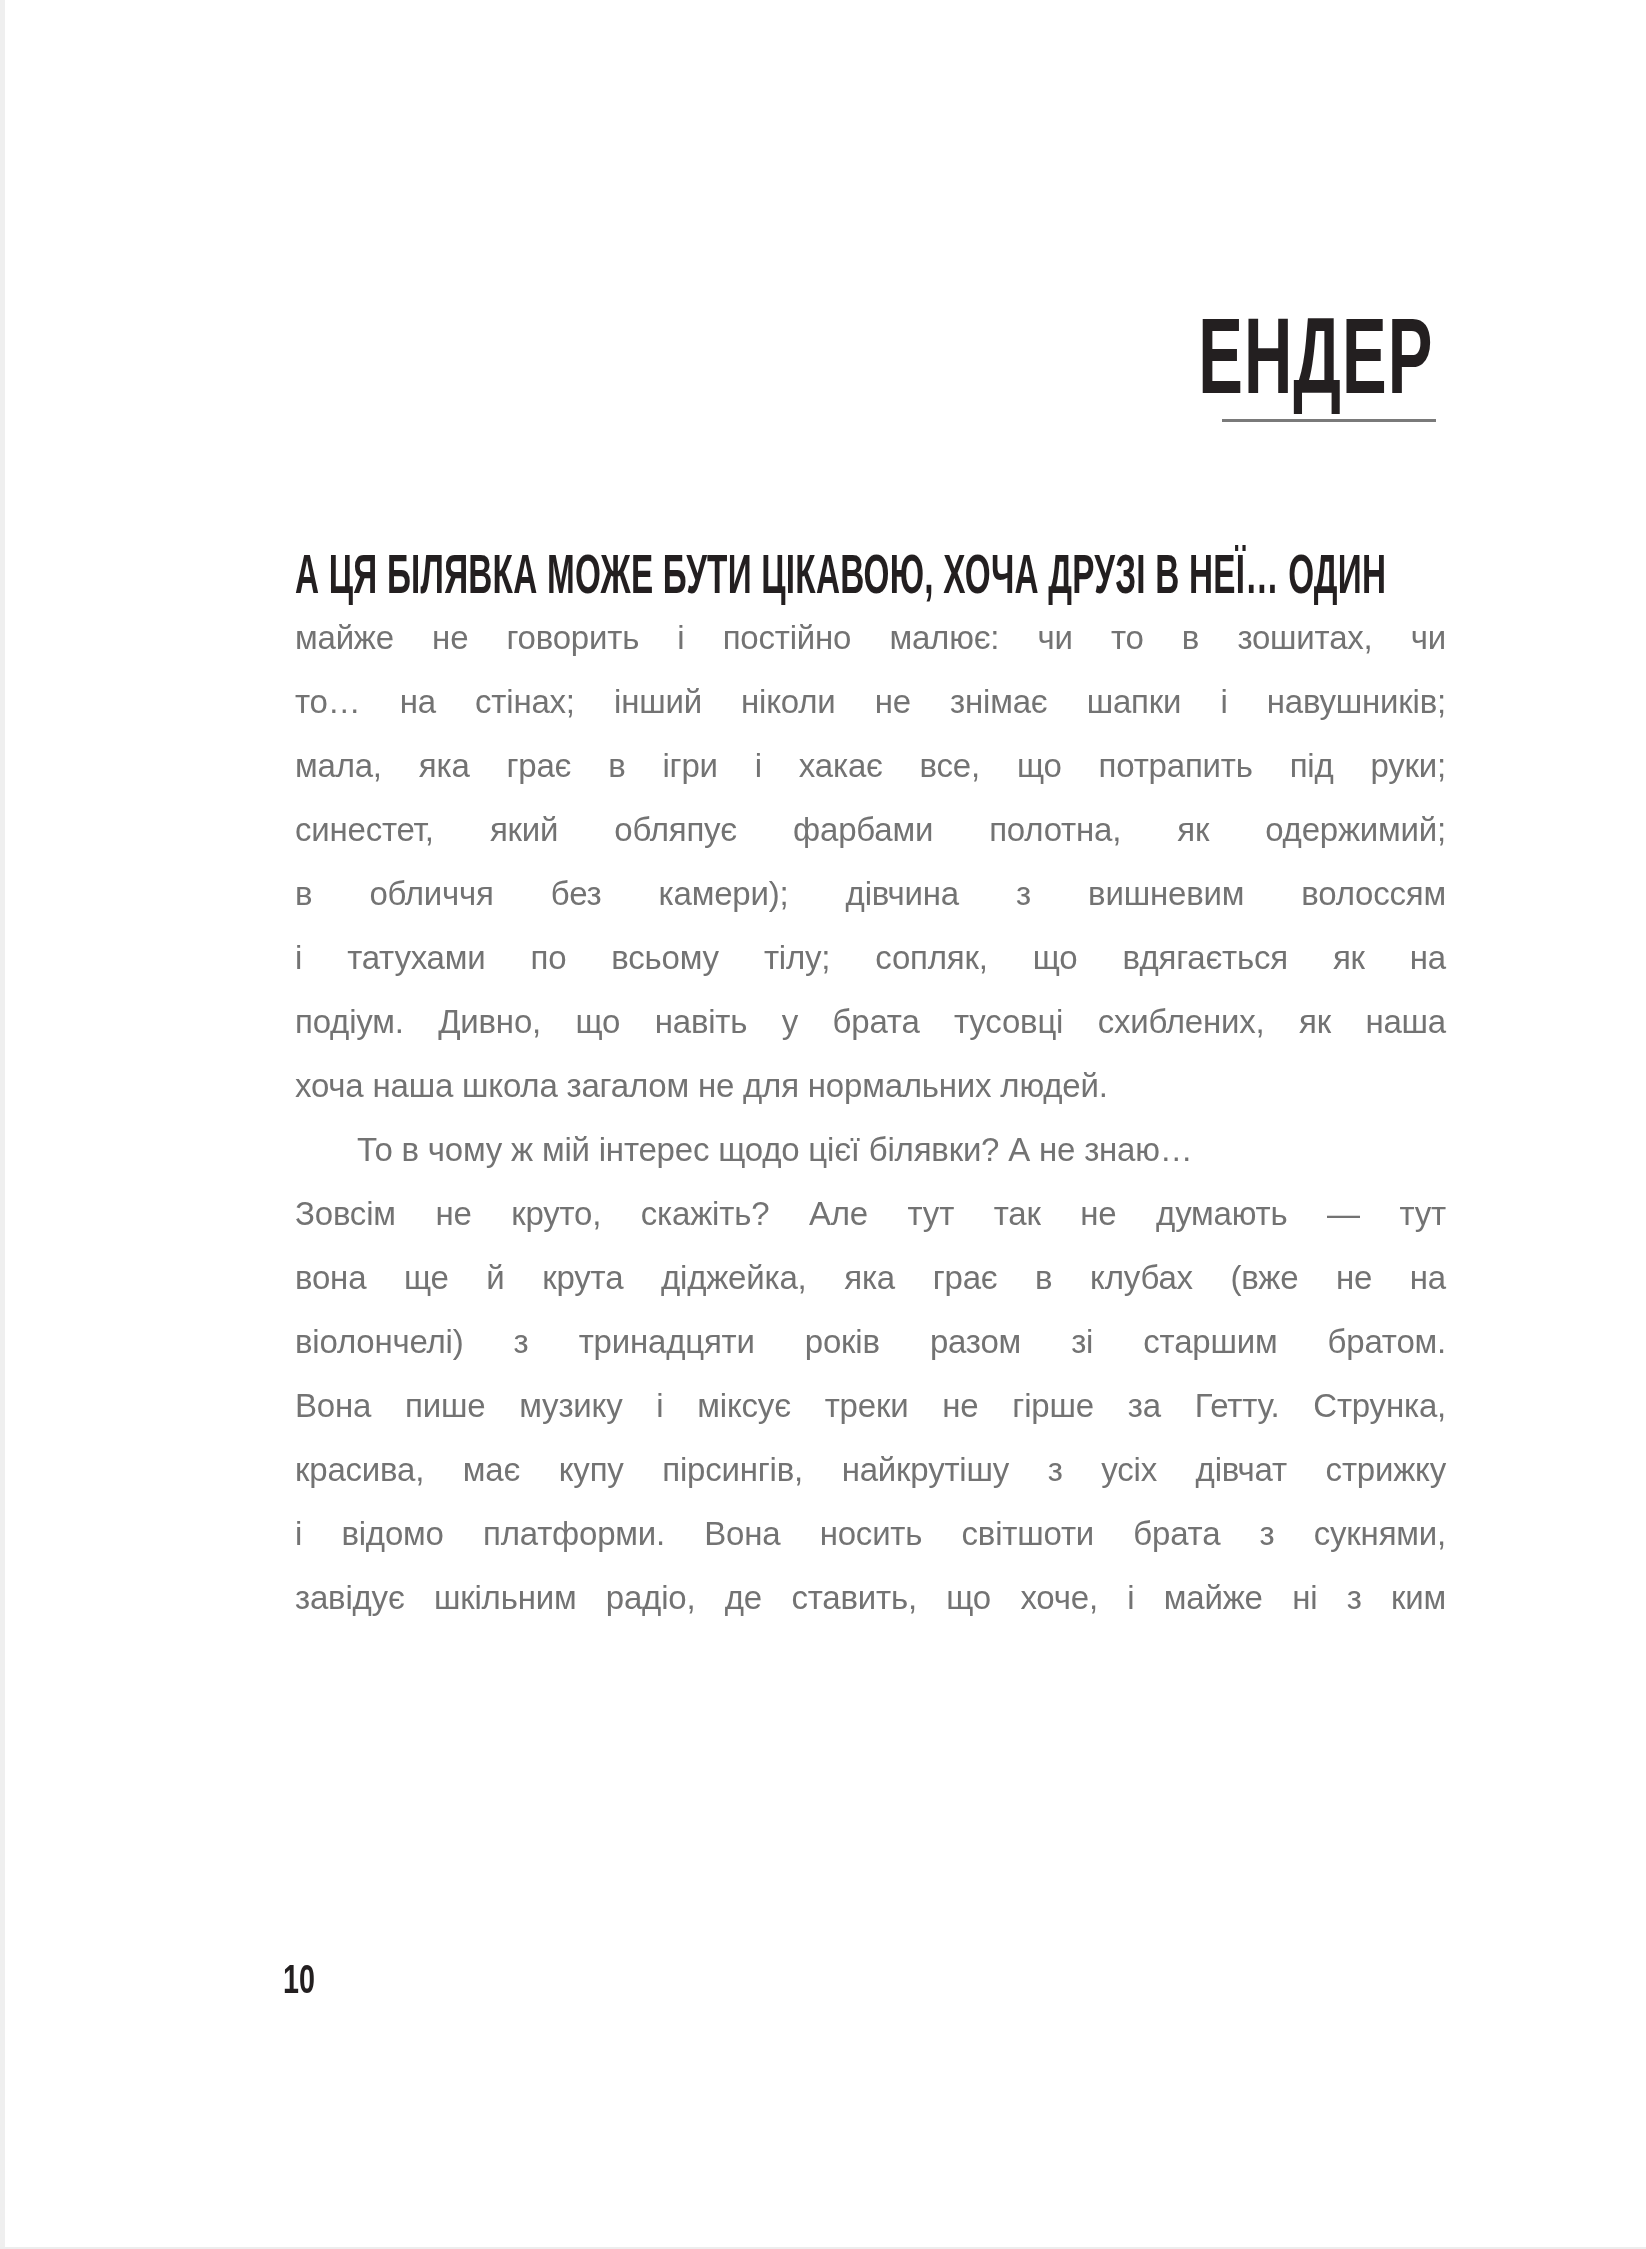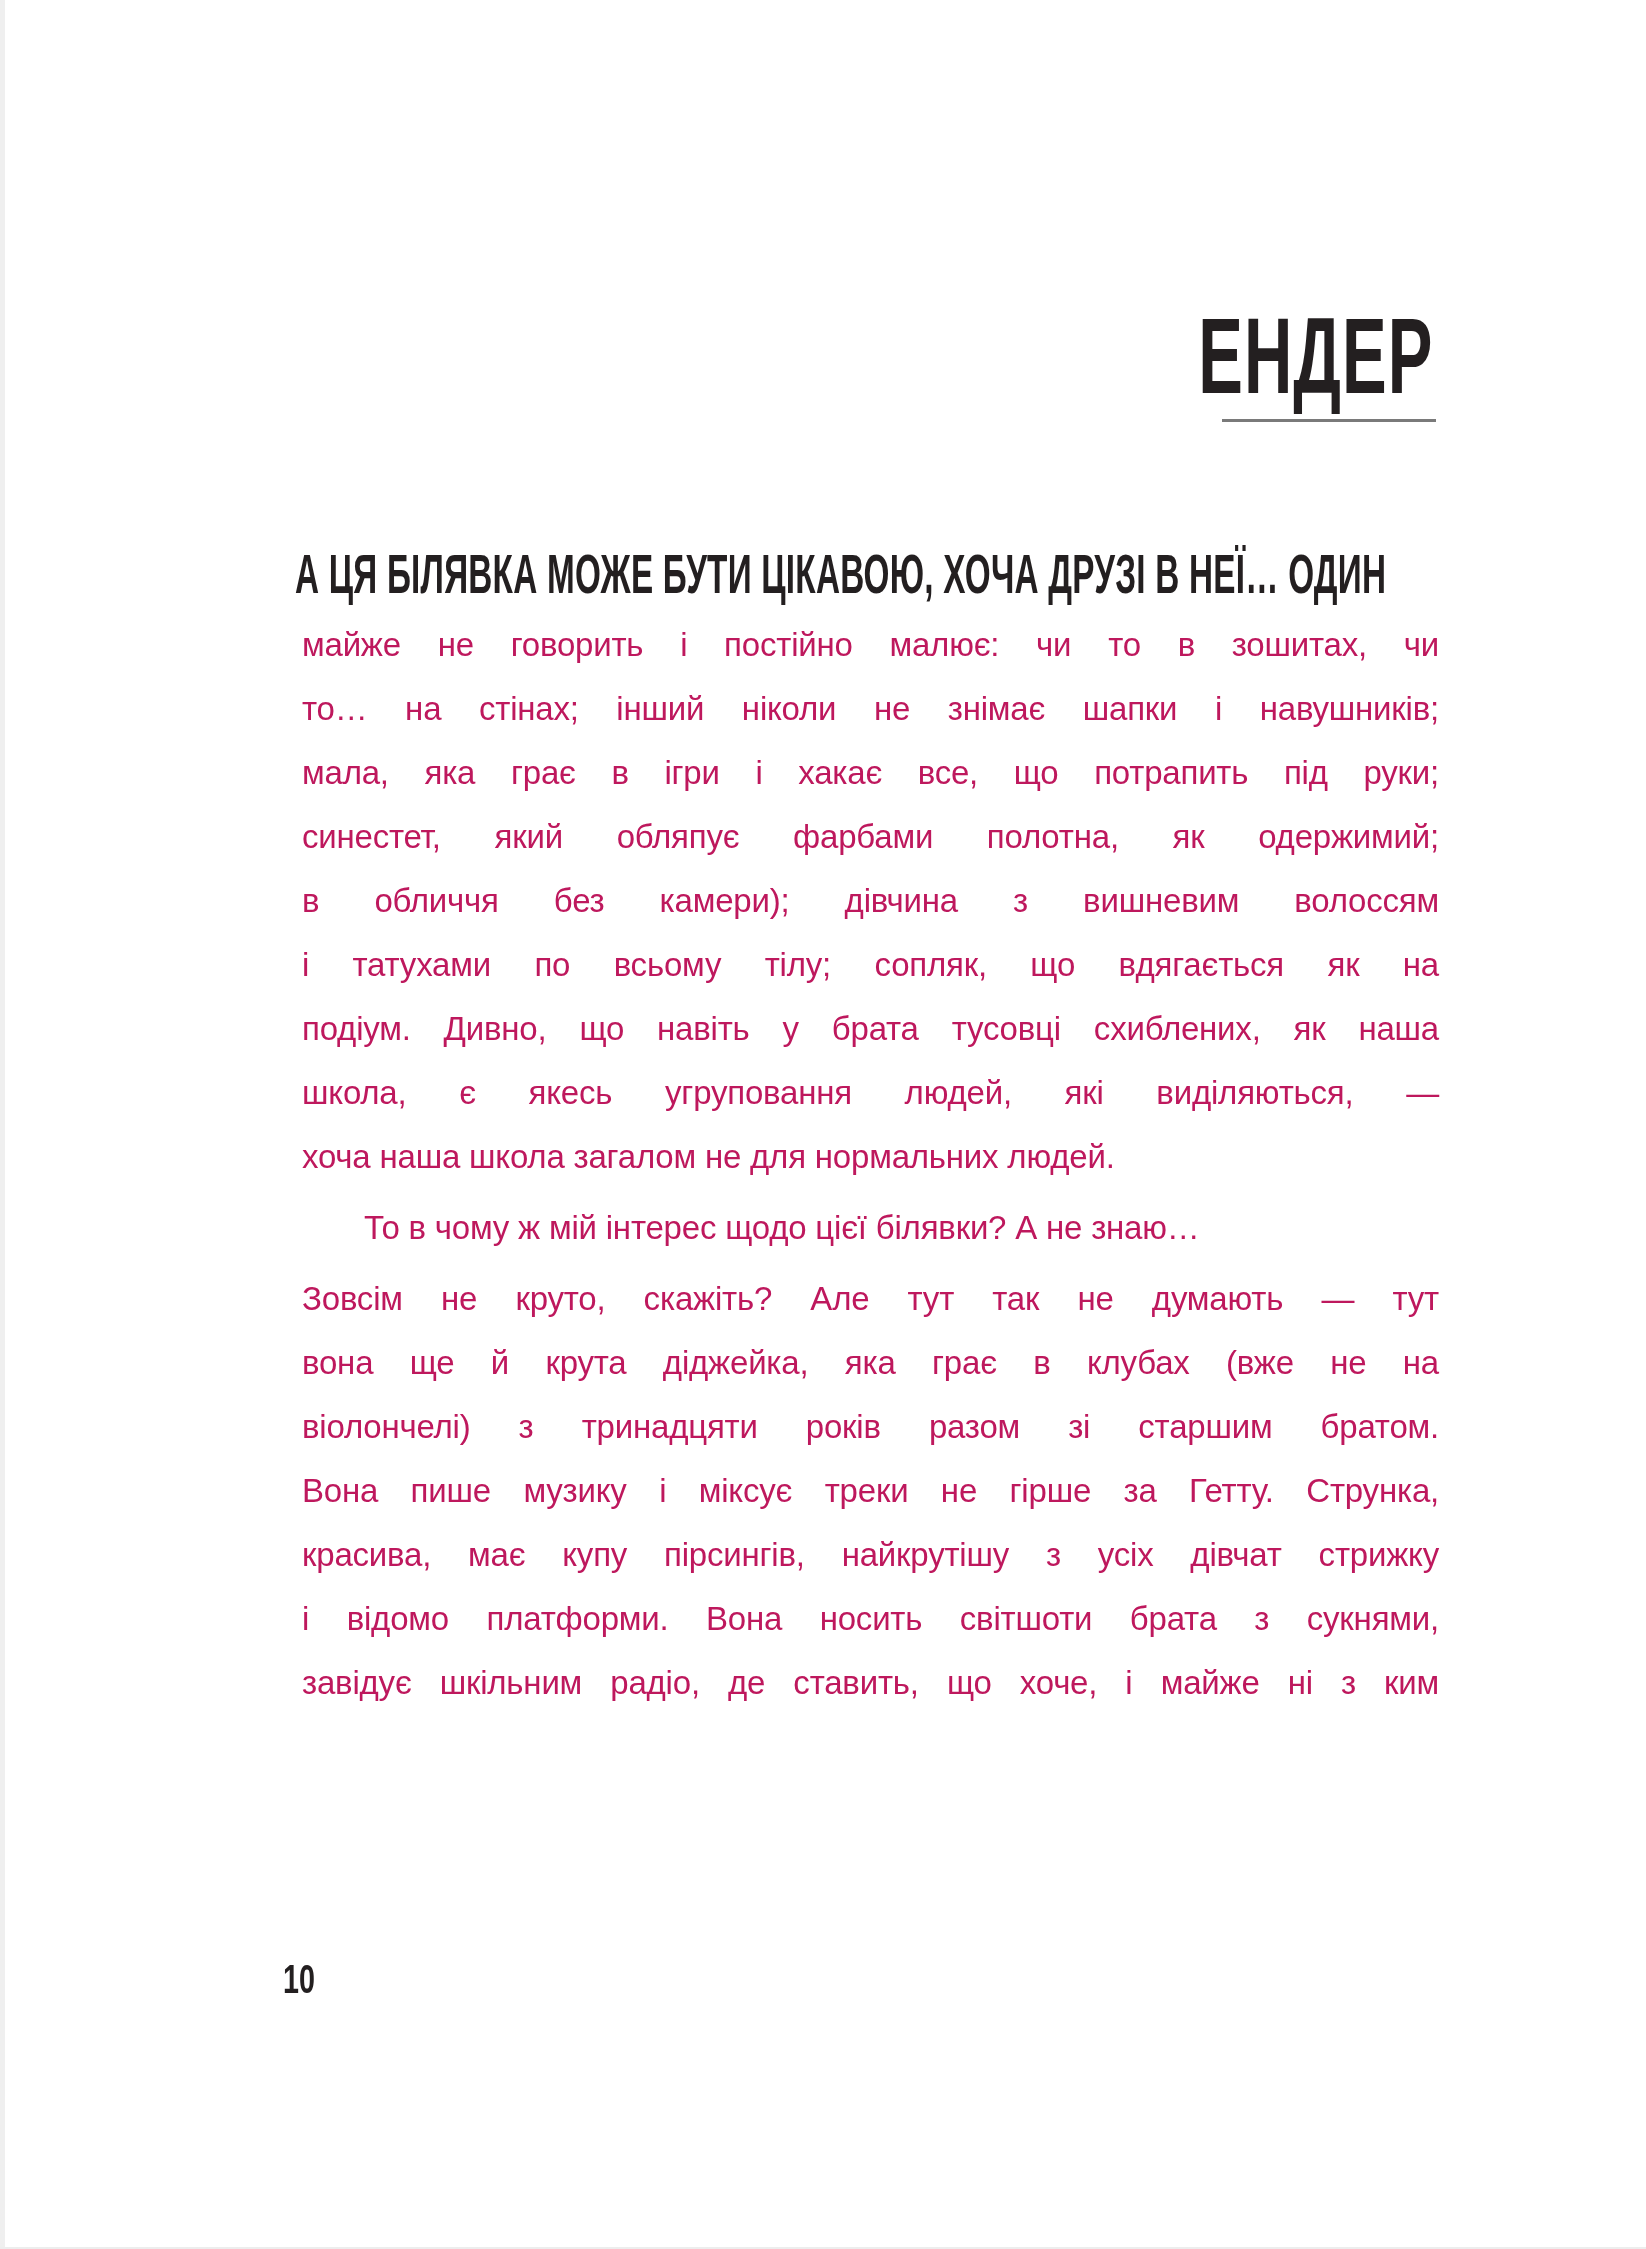--- a/index.html
+++ b/index.html
@@ -68,26 +68,26 @@
       font-weight: 700;
       font-size: 55px;
       line-height: 63px;
       color: #231f20;
       white-space: nowrap;
       transform: scaleX(0.605);
       transform-origin: left top;
       letter-spacing: 0.4px;
     }
     .body-para {
-      margin: 7px;
+      margin: 0;
       font-size: 33px;
       line-height: 64px;
       text-align: justify;
       text-align-last: justify;
-      color: #be185d;
+      color: #737373;
       letter-spacing: -0.2px;
     }
     .body-para .ln {
       display: block;
       text-align: justify;
       text-align-last: justify;
       white-space: nowrap;
       overflow: visible;
     }
     .body-para .ln.last {
@@ -123,21 +123,20 @@
   </div>
 
   <p class="body-para">
     <span class="ln" style="white-space: nowrap;"><span style="white-space: nowrap; word-spacing: 0px;">майже не говорить і постійно малює: чи то в зошитах, чи</span></span>
     <span class="ln" style="white-space: nowrap;"><span style="white-space: nowrap; word-spacing: 0px;">то… на стінах; інший ніколи не знімає шапки і навушників;</span></span>
     <span class="ln" style="white-space: nowrap;"><span style="white-space: nowrap; word-spacing: 0px;">мала, яка грає в ігри і хакає все, що потрапить під руки;</span></span>
     <span class="ln" style="white-space: nowrap;"><span style="white-space: nowrap; word-spacing: 0px;">синестет, який обляпує фарбами полотна, як одержимий;</span></span>
     <span class="ln" style="white-space: nowrap;"><span style="white-space: nowrap; word-spacing: 0px;">в обличчя без камери); дівчина з вишневим волоссям</span></span>
     <span class="ln" style="white-space: nowrap;"><span style="white-space: nowrap; word-spacing: 0px;">і татухами по всьому тілу; сопляк, що вдягається як на</span></span>
     <span class="ln" style="white-space: nowrap;"><span style="white-space: nowrap; word-spacing: 0px;">подіум. Дивно, що навіть у брата тусовці схиблених, як наша</span></span>
-    <span class="ln" style="white-space: nowrap;"><span style="white-space: nowrap; word-spacing: 0px;">школа, є якесь угруповання людей, які виділяються, —</span></span>
     <span class="ln last" style="white-space: nowrap;"><span style="white-space: nowrap;">хоча наша школа загалом не для нормальних людей.</span></span>
   </p>
 
   <p class="body-para">
     <span class="ln indent last" style="white-space: nowrap;"><span style="white-space: nowrap;">То в чому ж мій інтерес щодо цієї білявки? А не знаю…</span></span>
   </p>
 
   <p class="body-para">
     <span class="ln" style="white-space: nowrap;"><span style="white-space: nowrap; word-spacing: 0px;">Зовсім не круто, скажіть? Але тут так не думають — тут</span></span>
     <span class="ln" style="white-space: nowrap;"><span style="white-space: nowrap; word-spacing: 0px;">вона ще й крута діджейка, яка грає в клубах (вже не на</span></span>

